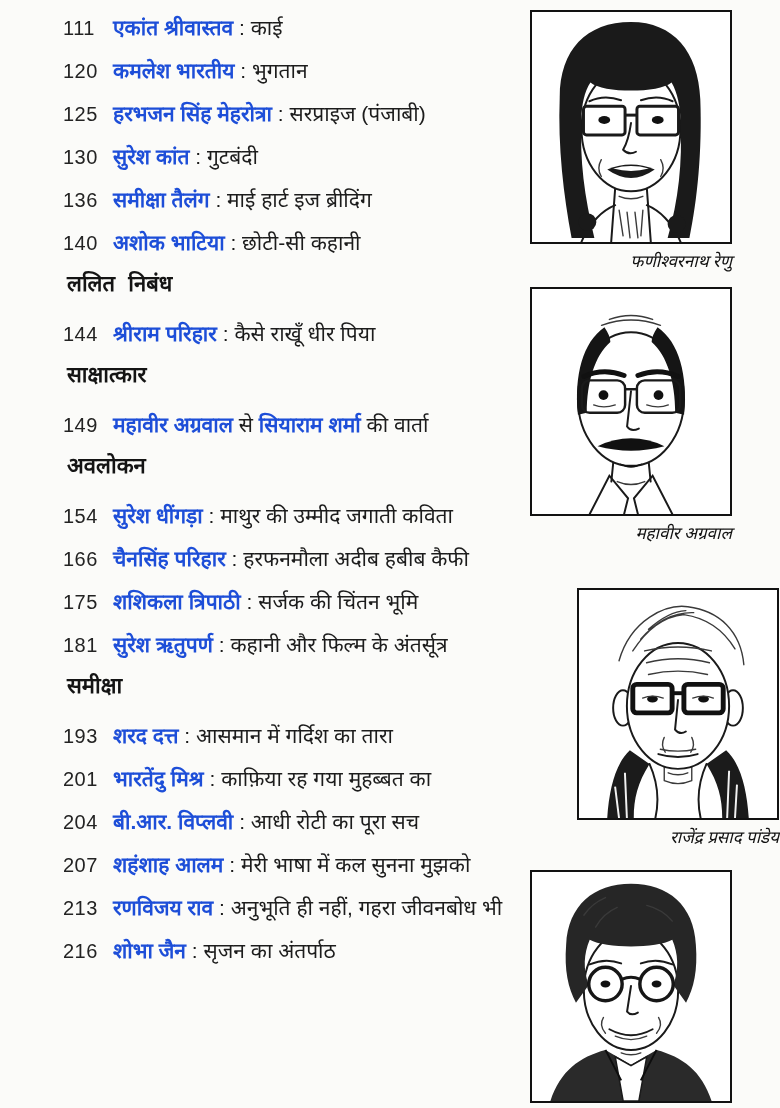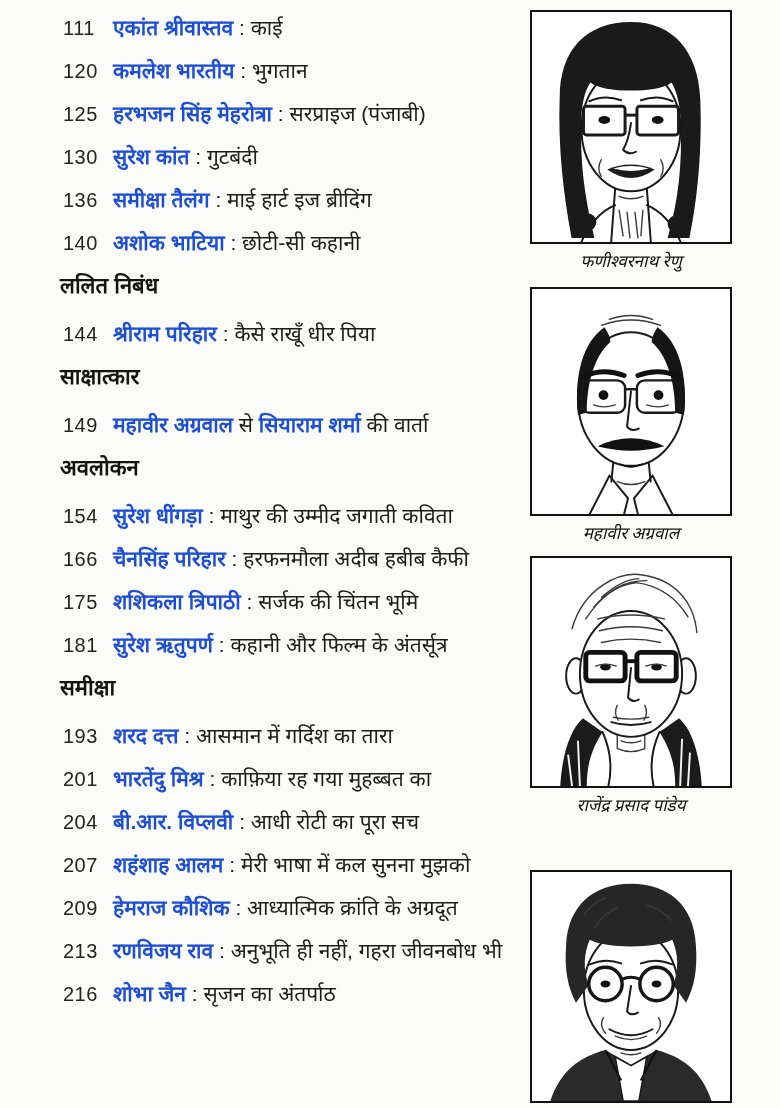--- a/index.html
+++ b/index.html
@@ -21,39 +21,39 @@
     margin-bottom:15px; white-space:nowrap;
   }
   .pg {
     flex:0 0 56px; padding-left:6px;
     font-size:20px; letter-spacing:.5px; color:#232323;
   }
   .txt { color:#1c1c1c; }
   .txt b { font-weight:bold; color:#1d4ed8; }
   .toc-section {
     font-size:22px; font-weight:bold; line-height:28px;
-    margin:10px 0 20px 3px; color:#141414; white-space:nowrap;
+    margin:10px 0 20px 10px; color:#141414; white-space:nowrap;font-family:Liberation Mono, monospace;
   }
   
   .portraits { position:absolute; left:530px; top:0; width:202px; }
   .portrait-fig { position:absolute; left:0; width:202px; }
   .portrait-box {
     width:202px; background:#fff;
     border:2.5px solid #121212; overflow:hidden;
   }
   .portrait-box svg { display:block; width:100%; height:100%; }
   .portrait-caption {
-    margin-top:5px; text-align:center;
+    margin-top:5px; text-align:right;
     font-family:"Liberation Serif", serif;
     font-style:italic; font-size:17px; color:#111;
     white-space:nowrap;
   }
   #fig-renu    { top:10px;  } #fig-renu    .portrait-box { height:234px; }
   #fig-agrawal { top:287px; } #fig-agrawal .portrait-box { height:229px; }
-  #fig-pandey  { top:556px; } #fig-pandey  .portrait-box { height:232px; }
+  #fig-pandey  { top:588px;margin-left:47px; } #fig-pandey  .portrait-box { height:232px; }
   #fig-kaifi   { top:870px; } #fig-kaifi   .portrait-box { height:233px; }
   .ln { fill:none; stroke:#1a1a1a; stroke-width:2; stroke-linecap:round; }
   .thin { fill:none; stroke:#3a3a3a; stroke-width:1.4; stroke-linecap:round; }
 </style>
 </head>
 <body>
 
 <div class="toc" id="toc-list">
     <div class="toc-row">
       <span class="pg">111</span>
@@ -115,24 +115,20 @@
       <span class="pg">201</span>
       <span class="txt"><b>भारतेंदु मिश्र</b><span> : काफ़िया रह गया मुहब्बत का</span></span>
     </div>
     <div class="toc-row">
       <span class="pg">204</span>
       <span class="txt"><b>बी.आर. विप्लवी</b><span> : आधी रोटी का पूरा सच</span></span>
     </div>
     <div class="toc-row">
       <span class="pg">207</span>
       <span class="txt"><b>शहंशाह आलम</b><span> : मेरी भाषा में कल सुनना मुझको</span></span>
-    </div>
-    <div class="toc-row">
-      <span class="pg">209</span>
-      <span class="txt"><b>हेमराज कौशिक</b><span> : आध्यात्मिक क्रांति के अग्रदूत</span></span>
     </div>
     <div class="toc-row">
       <span class="pg">213</span>
       <span class="txt"><b>रणविजय राव</b><span> : अनुभूति ही नहीं, गहरा जीवनबोध भी</span></span>
     </div>
     <div class="toc-row">
       <span class="pg">216</span>
       <span class="txt"><b>शोभा जैन</b><span> : सृजन का अंतर्पाठ</span></span>
     </div>
   </div>

